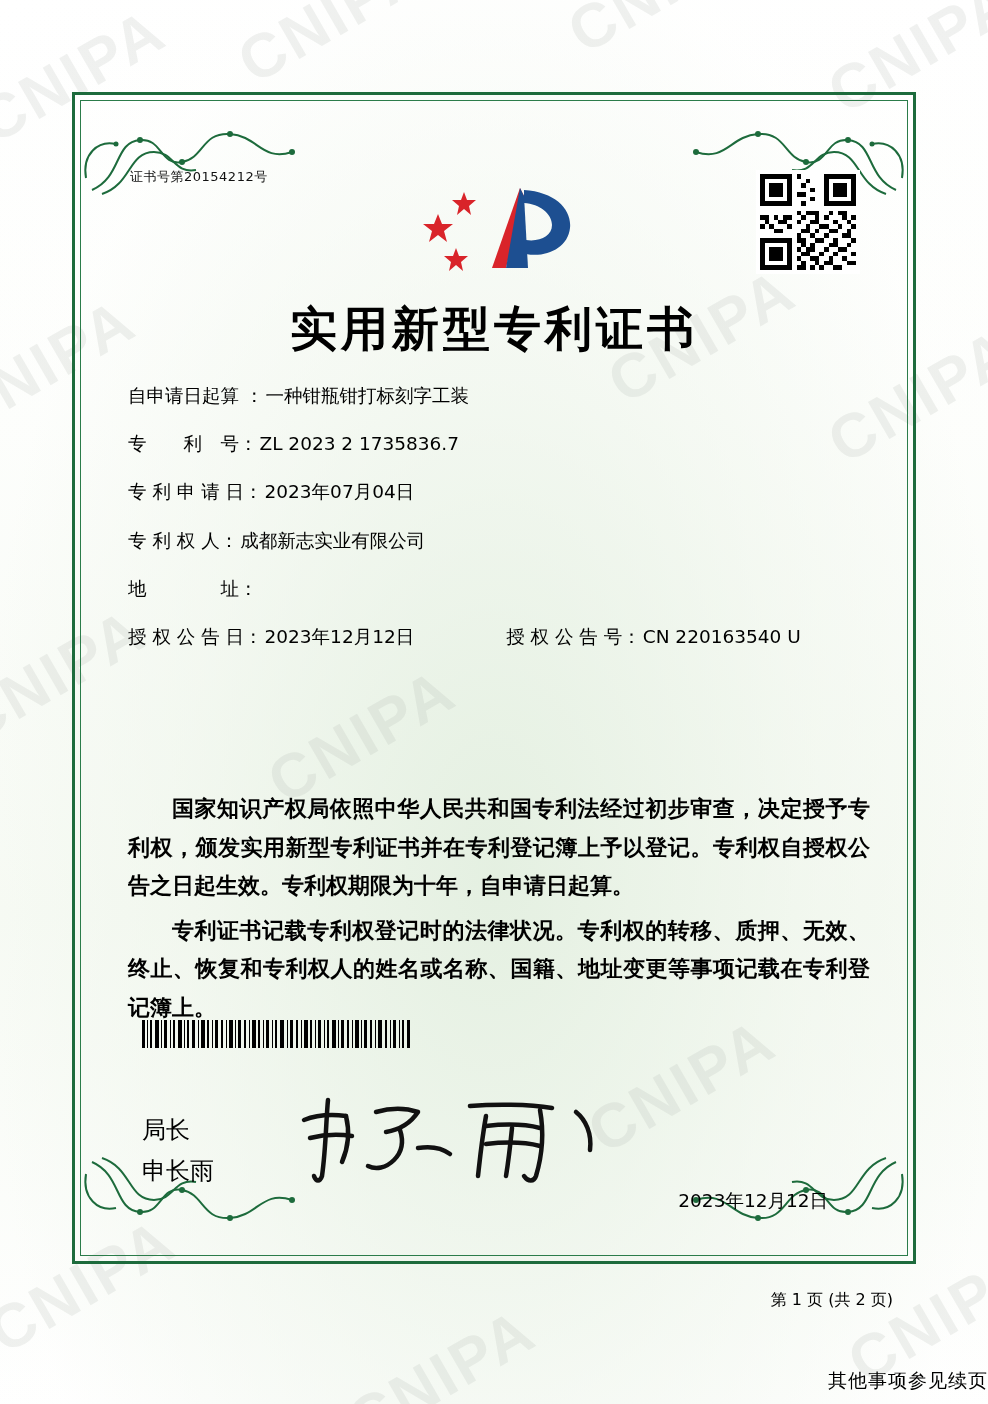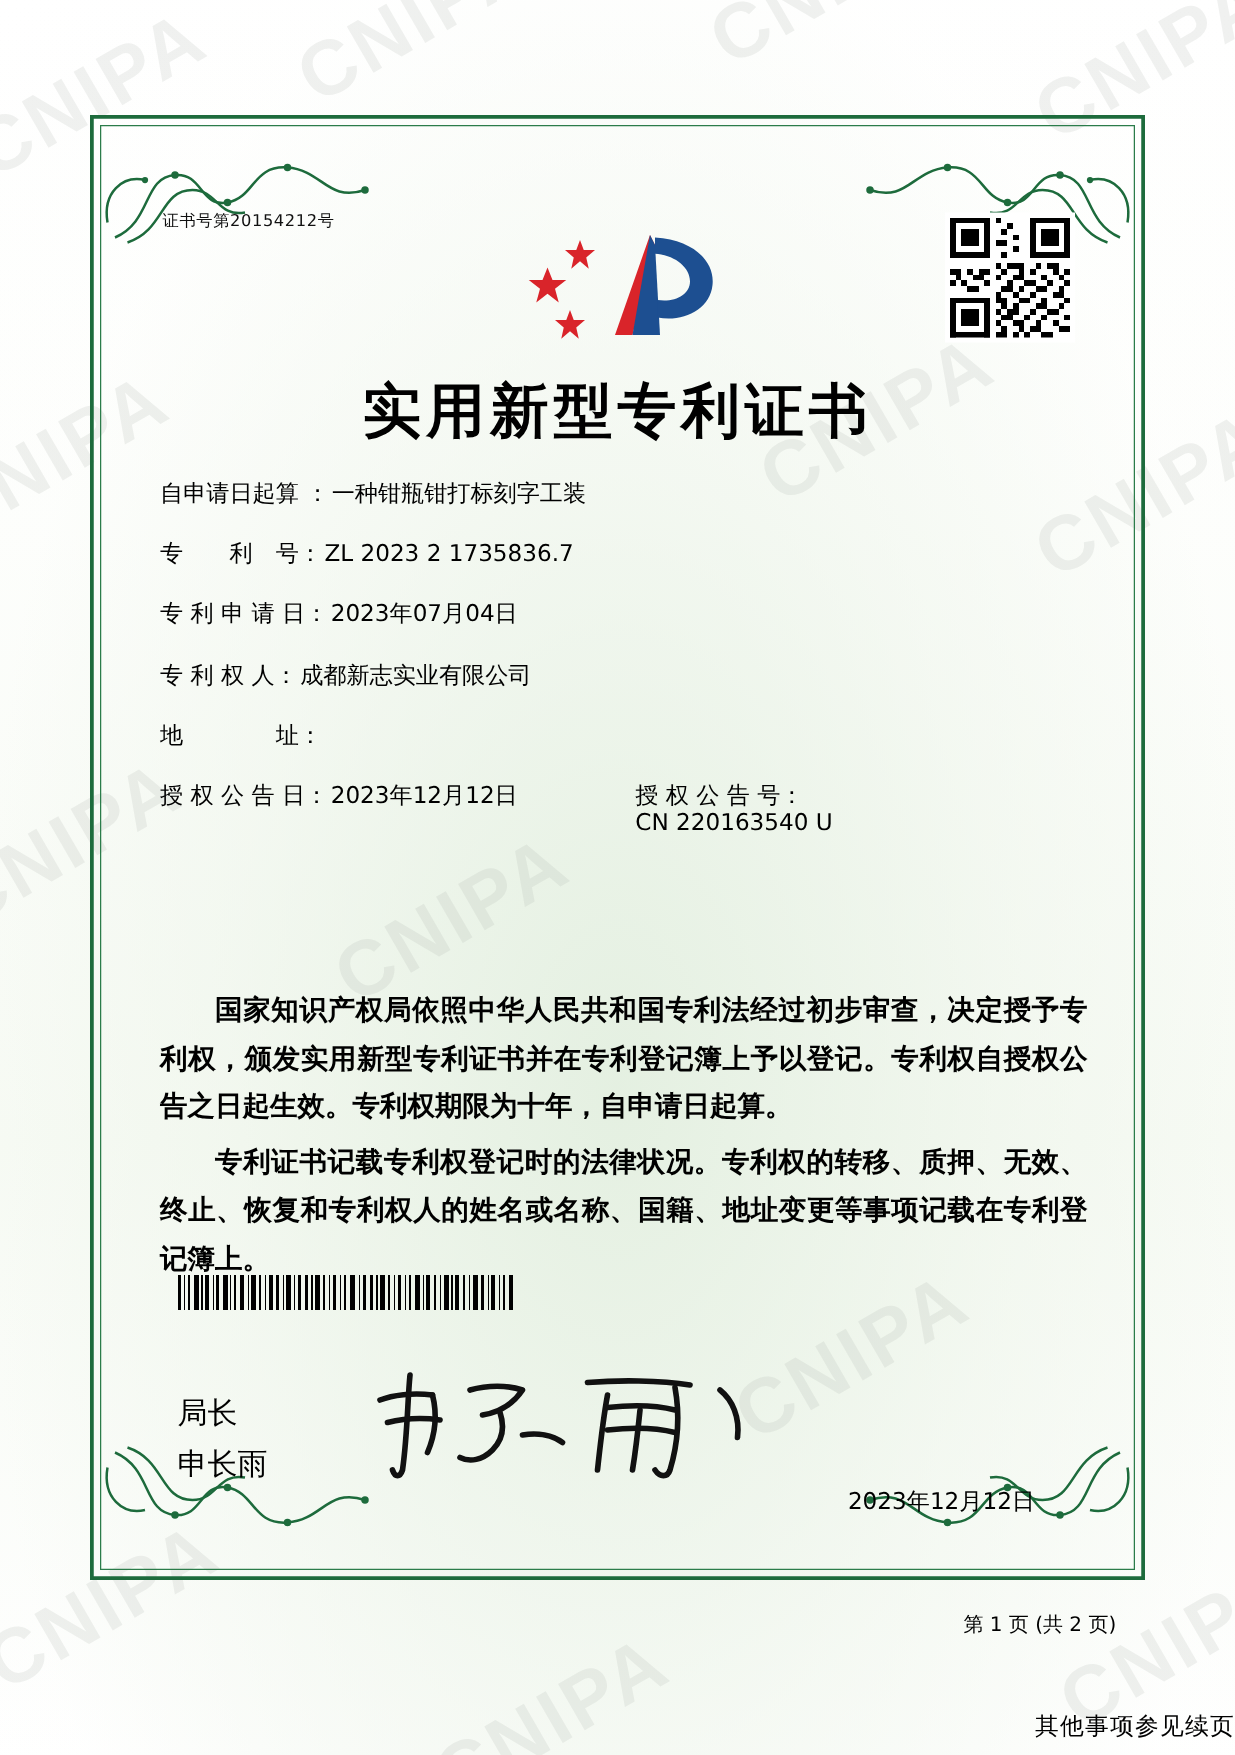--- a/index.html
+++ b/index.html
@@ -147,21 +147,20 @@
     margin-left: 2px;
     letter-spacing: 0px;
   }
   .field-row.dual {
     justify-content: flex-start;
   }
   .dual-right {
     margin-left: 92px;
     display: flex;
     align-items: baseline;
-    flex-direction: column;
   }
 
   .paragraphs {
     position: absolute;
     left: 48px;
     top: 690px;
     width: 742px;
     font-size: 22px;
     line-height: 1.75;
     color: #000;

